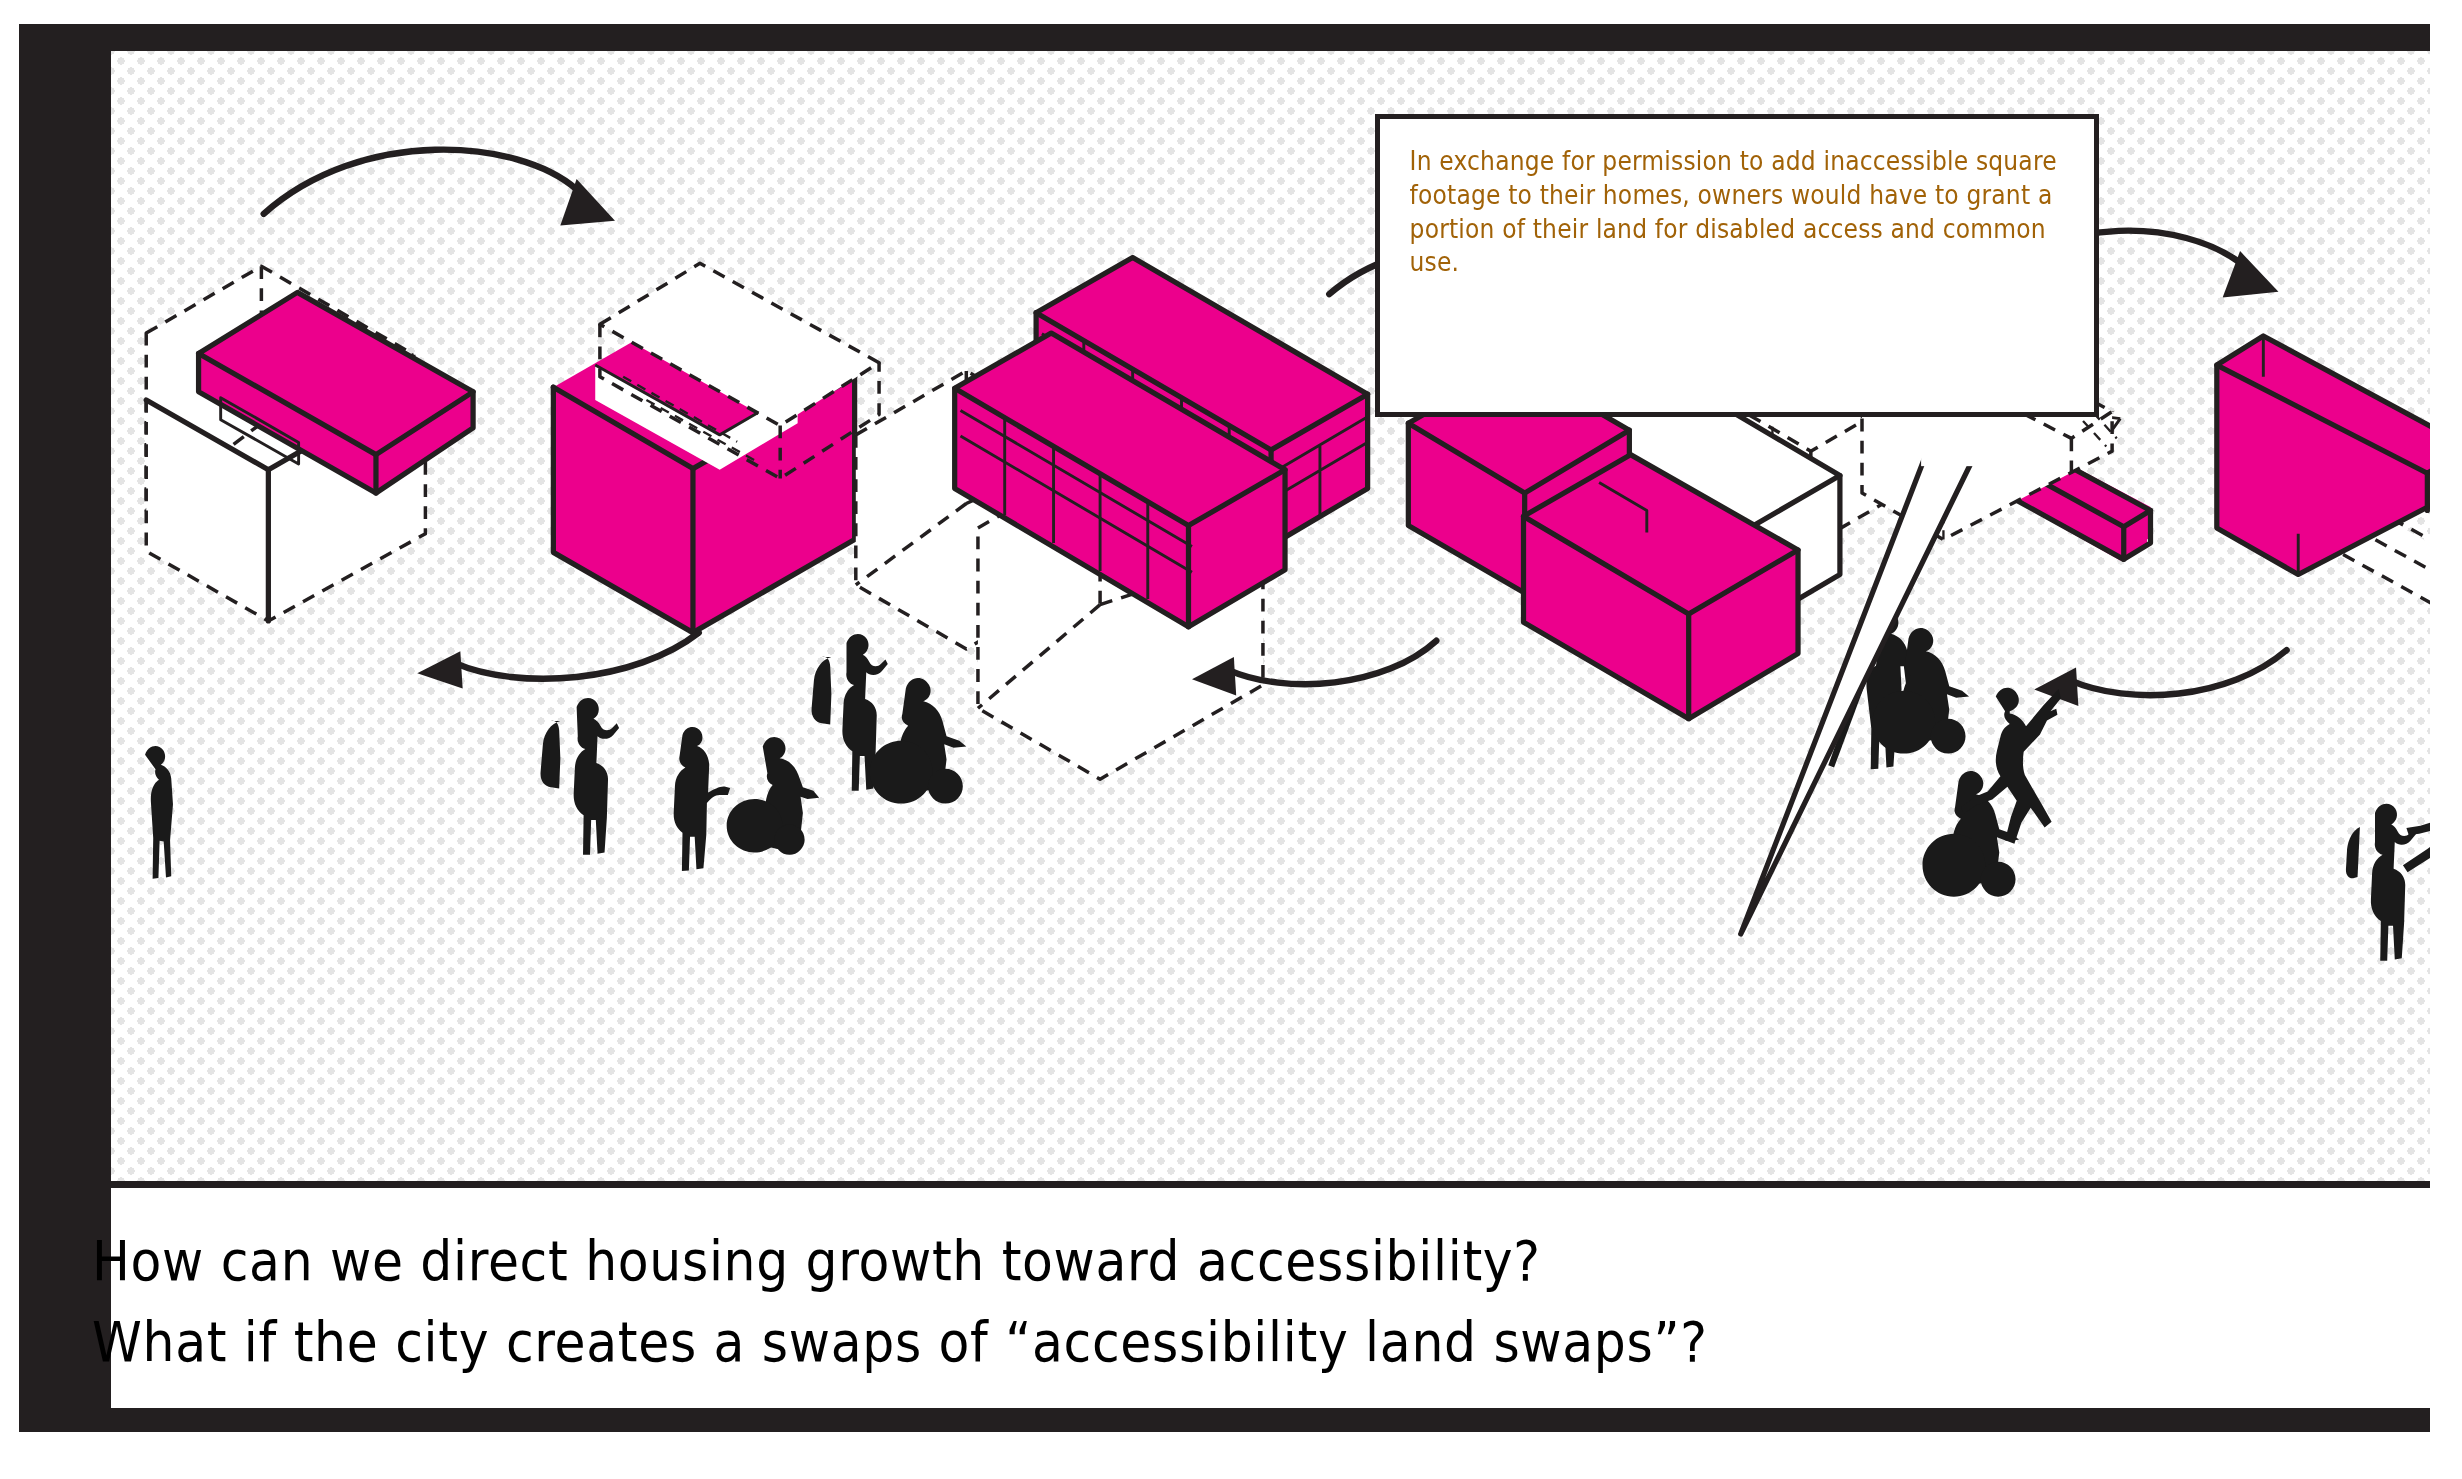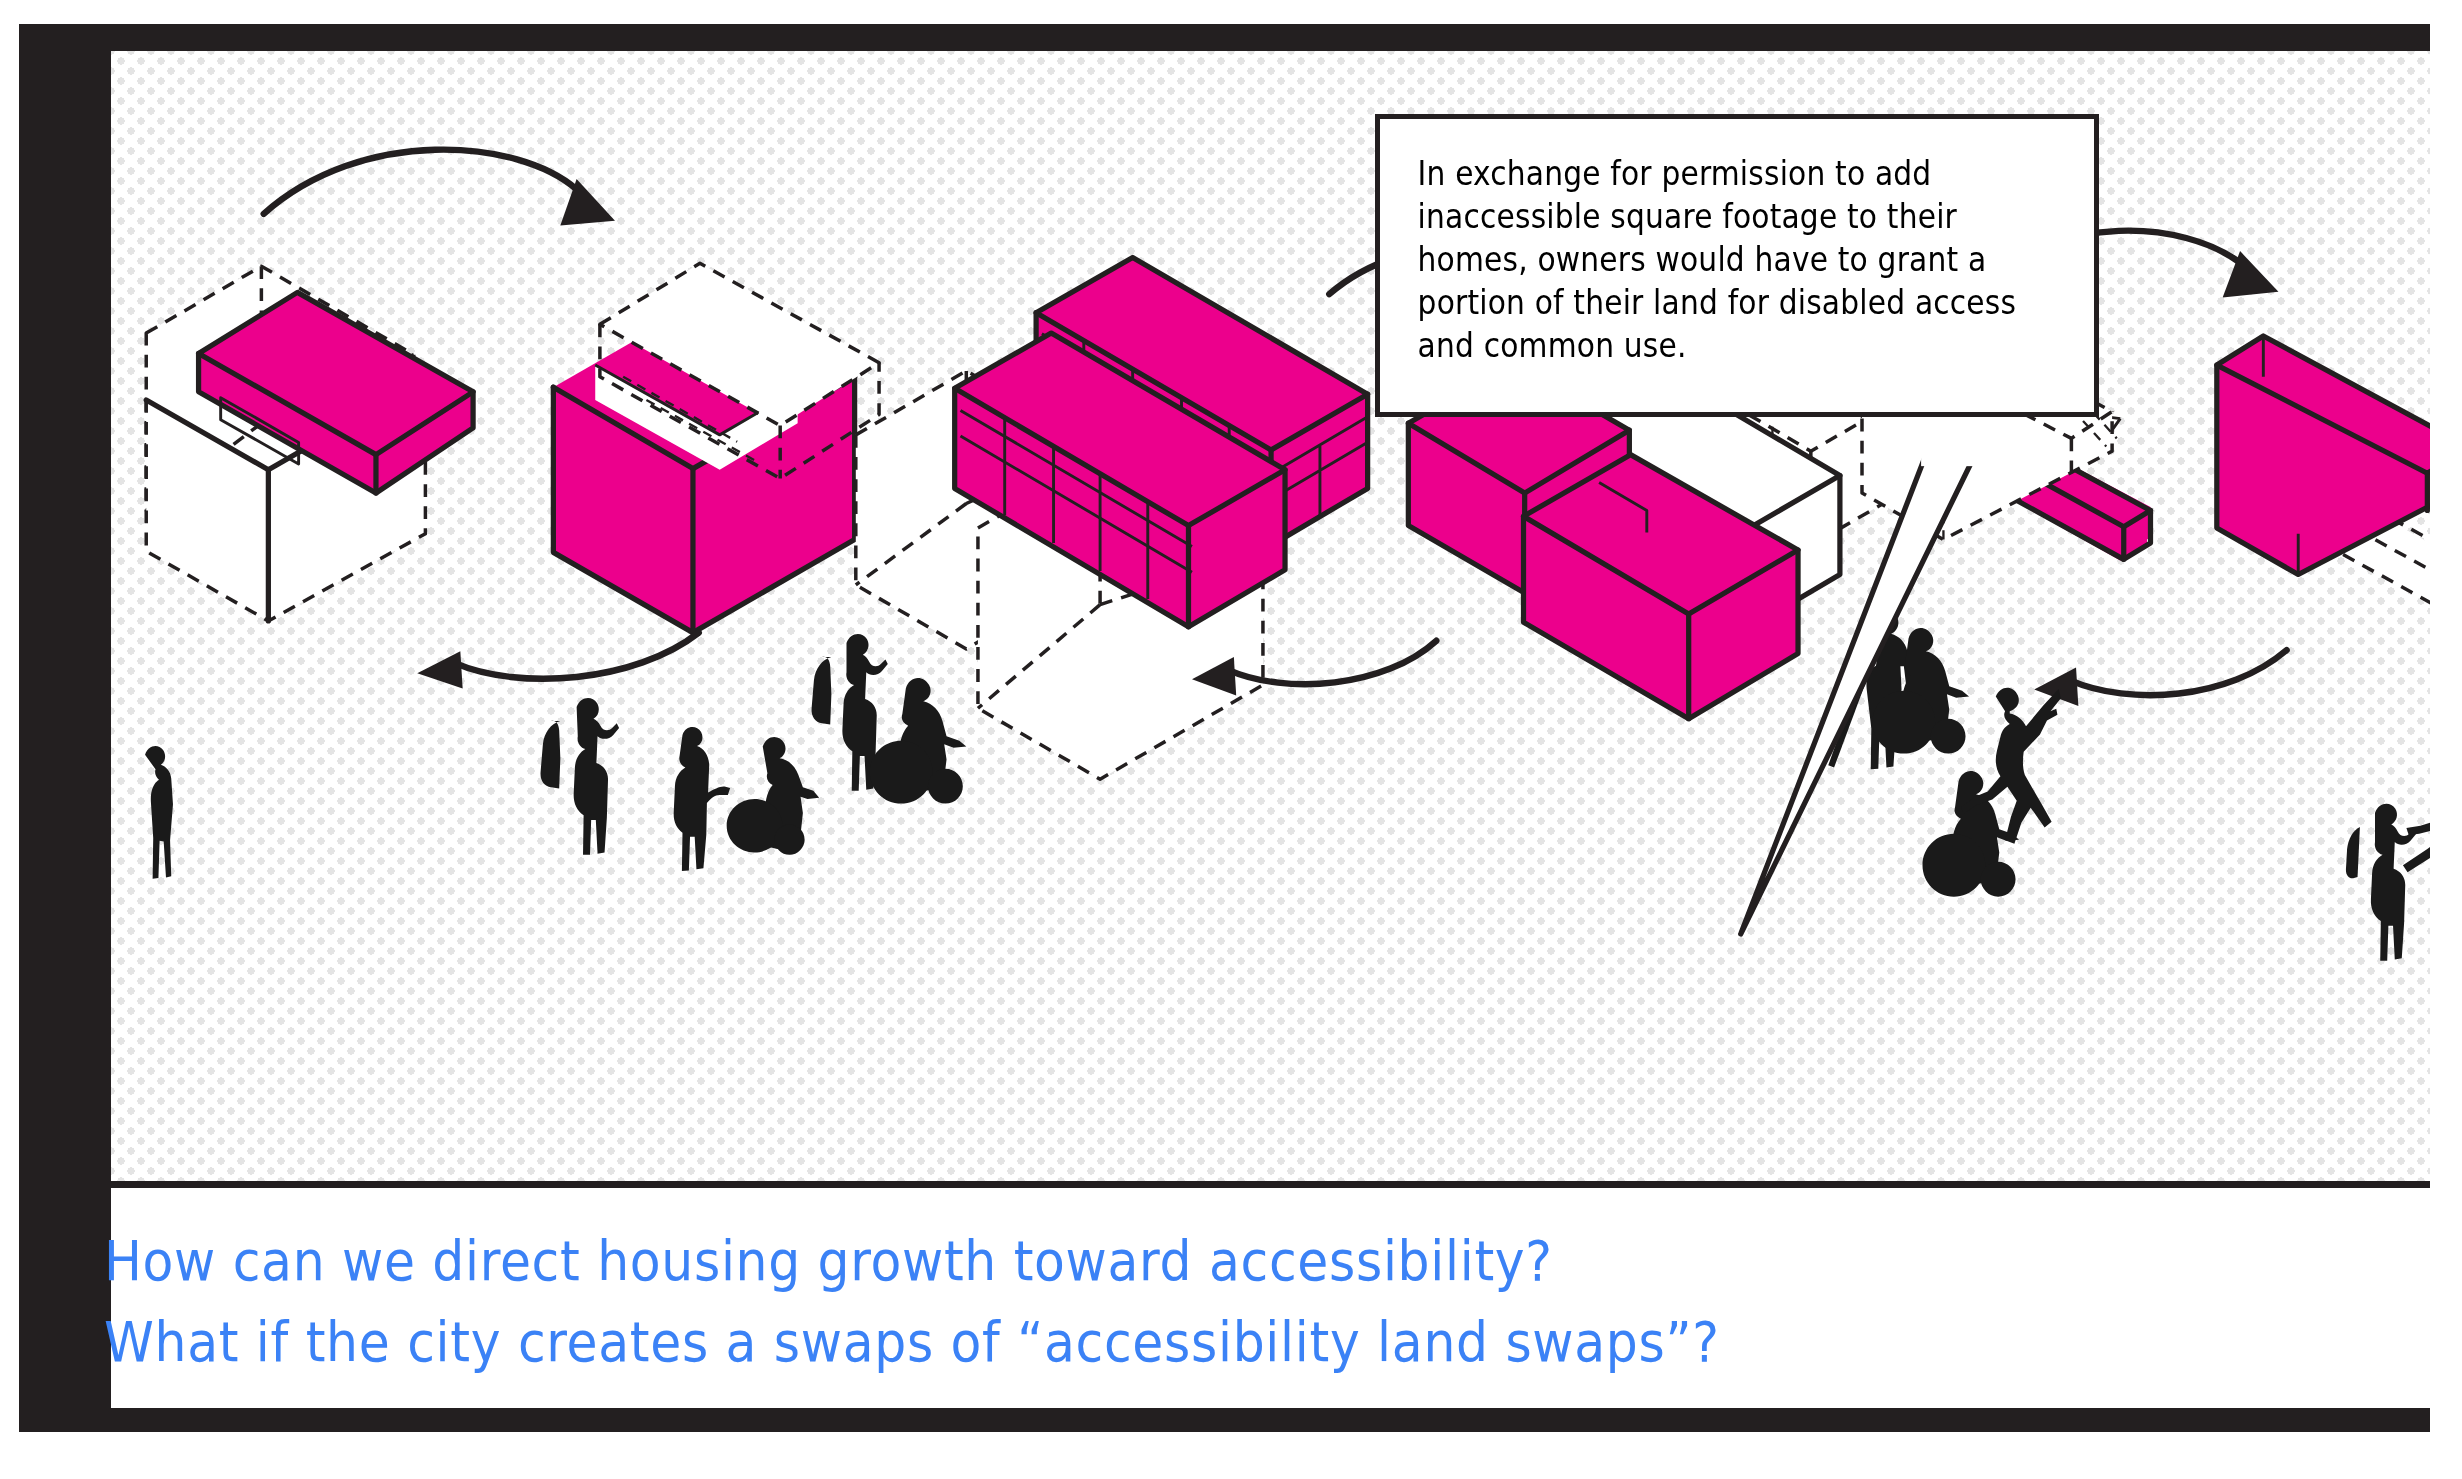--- a/index.html
+++ b/index.html
@@ -41,45 +41,45 @@
     left:111px;top:1188px;
     width:2319px;height:220px;
     background:#ffffff;
     border-top:0px;
   }
   #caption-rule{
     position:absolute;left:111px;top:1181px;width:2319px;height:6.4px;background:#231f20;
   }
   .caption-line{
     position:absolute;
-    left:104px;
-    color:#3b82f6;
+    left:92px;
+    color:#000000;
     font-family:"DejaVu Sans Condensed","DejaVu Sans", sans-serif;
     font-size:56px;
     letter-spacing:0.7px;
     white-space:nowrap;
   }
   #cap1{top:1228px;}
   #cap2{top:1309px;}
 
   
   #bubble{
     position:absolute;
     left:1375px;top:114px;
     width:724px;height:303px;
     background:#ffffff;
     border:5.2px solid #231f20;
     box-sizing:border-box;
     padding:22px 25.6px 11.6px 25.6px;
   }
   #bubble p{
-    margin:12px;
-    color:#000000;
+    margin:4px;
+    color:#a16207;
     font-family:"DejaVu Sans Condensed","DejaVu Sans", sans-serif;
-    font-size:33px;
+    font-size:26px;
     line-height:1.30;
     letter-spacing:0.2px;
   }
   #bubble-tail{
     position:absolute;
     left:1618px;top:407px;
     width:326px;height:483px;
     pointer-events:none;
   }
   svg{display:block;overflow:visible;}

